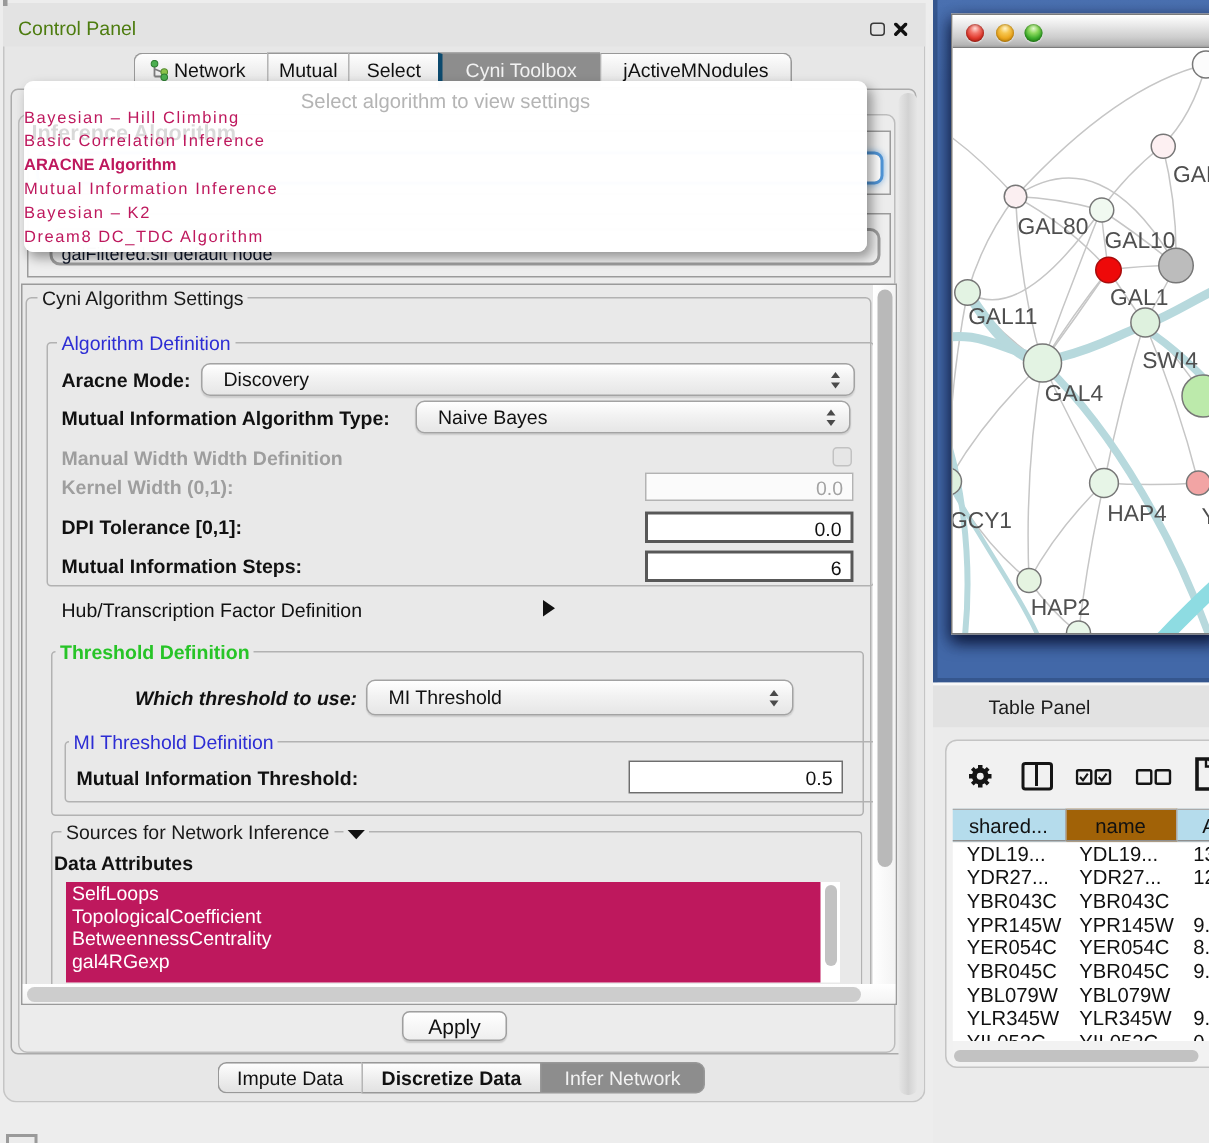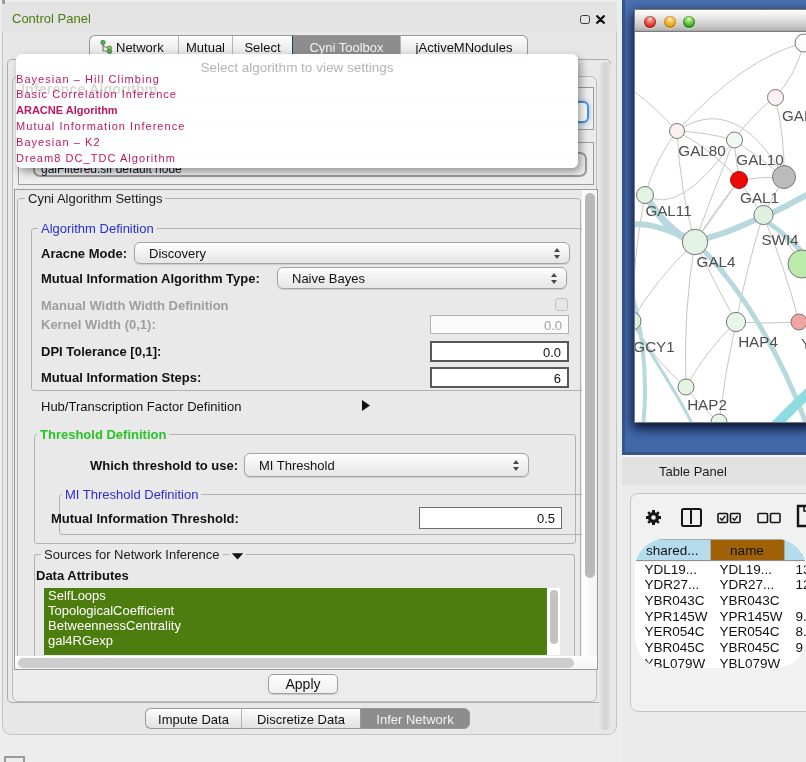--- a/index.html
+++ b/index.html
@@ -54,21 +54,21 @@
     <circle cx="9.5" cy="11.5" r="2.2" fill="#4caf50" stroke="#2e7d32" stroke-width="0.7"></circle>
   </svg>
   <span style="position:absolute; left:26px; top:50%; transform:translateY(-50%);">Network</span>
     </div>
 <div class="abs tab" style="left:178px; top:35px; width:54px; height:24px; border-left:1px solid #b5b5b5;">
       <span class="tx">Mutual</span>
     </div>
 <div class="abs tab" style="left:232px; top:35px; width:60px; height:24px; border-left:1px solid #b5b5b5;">
       <span class="tx">Select</span>
     </div>
-<div class="abs tab tabsel" style="left:292px; top:35px; width:108px; height:24px; border-left:1px solid #0c4a6e;">
+<div class="abs tab tabsel" style="left:292px; top:35px; width:108px; height:24px; border-left:3px solid #0c4a6e;">
       <span class="tx">Cyni Toolbox</span>
     </div>
 <div class="abs tab" style="left:400px; top:35px; width:128px; height:24px; border-left:1px solid #b5b5b5; border-right:1px solid #989898; border-radius:0 6px 0 0;">
       <span class="tx">jActiveMNodules</span>
     </div>
 </div>
 
 <div class="abs" style="left:18px; top:87px; width:576px; height:43px; background:#efefef; border:1px solid #9b9b9b;"></div>
 <div class="abs" style="left:24px; top:101px; width:565px; height:22px; border-radius:6px; background:#fff;
   border:2px solid #4f94d6; box-shadow:0 0 4px #7ab1e3;"></div>
@@ -108,41 +108,41 @@
 <div class="field" style="left:415px; top:177px; width:139px; height:21px; border:2px solid #585858;">6</div>
 
 <div class="abs" style="left:26px; top:209px; font-size:13px; color:#111; white-space:nowrap;">Hub/Transcription Factor Definition</div>
 <svg class="abs" style="left:345px; top:209px;" width="12" height="13" viewBox="0 0 12 13">
         <path d="M2 1 L10 6.5 L2 12 Z" fill="#111"></path>
       </svg>
 
 <div class="group" style="left:19px; top:244px; width:542px; height:110px;">
   <span class="gtitle" style="left:2px; color:#27c427;font-weight:bold;">Threshold Definition</span>
       </div>
-<div class="lbl" style="right:344px; top:268px;">Which threshold to use:</div>
+<div class="lbl" style="right:344px; top:268px;font-style:italic;">Which threshold to use:</div>
 <div class="combo" style="left:229px; top:263px; width:285px; height:24px;">
         <span class="ctext">MI Threshold</span>
         <span class="chev"></span>
       </div>
 
-<div class="group" style="left:44px; top:304px; width:567px; height:41px;">
+<div class="group" style="left:28px; top:304px; width:567px; height:41px;">
   <span class="gtitle" style="left:2px; color:#2d2dd4;">MI Threshold Definition</span>
       </div>
 <div class="lbl" style="left:36px; top:321px;">Mutual Information Threshold:</div>
 <div class="field" style="left:404px; top:317px; width:143px; height:22px; border:1px solid #6e6e6e; line-height:21px;">0.5</div>
 
 <div class="group" style="left:19px; top:364px; width:541px; height:120px; border-radius:3px 3px 0 0; border-bottom:none;">
   <span class="gtitle" style="left:6px; color:#1a1a1a; font-weight:normal;">Sources for Network Inference</span>
   <svg class="abs" style="left:194px; top:-4px; background:#e9e9e9; padding:0 2px;" width="17" height="10" viewBox="0 0 17 10">
           <path d="M1 1.5 L16 1.5 L8.5 9.5 Z" fill="#111"></path>
         </svg>
 </div>
 <div class="lbl" style="left:21px; top:378px;">Data Attributes</div>
 <div class="abs" style="left:29px; top:398px; width:516px; height:67px; background:#fff; overflow:hidden;">
-  <div style="position:absolute; left:0; top:0; width:503px; height:80px; background:#4d7c0f; color:#fff; font-size:13px; line-height:14.9px; padding-left:4px; padding-top:1px; white-space:nowrap;">
+  <div style="position:absolute; left:0; top:0; width:503px; height:80px; background:#be185d; color:#fff; font-size:13px; line-height:14.9px; padding-left:4px; padding-top:1px; white-space:nowrap;">
   SelfLoops<br>TopologicalCoefficient<br>BetweennessCentrality<br>gal4RGexp</div>
   <div style="position:absolute; left:506px; top:2px; width:8px; height:54px; background:#c2c2c2; border-radius:4px;"></div>
 </div>
 </div>
 
 <div class="abs" style="left:567px; top:0px; width:16px; height:466px; background:linear-gradient(90deg,#ffffff,#f2f2f2);"></div>
 <div class="abs" style="left:569.5px; top:3px; width:10.5px; height:385px; background:#b9b9b9; border-radius:5.5px;"></div>
 
 <div class="abs" style="left:0px; top:466px; width:583px; height:14px; background:linear-gradient(#ffffff,#f2f2f2);"></div>
 <div class="abs" style="left:3px; top:468px; width:556px; height:10px; background:#cdcdcd; border-radius:5px;"></div>
@@ -152,21 +152,21 @@
   background:linear-gradient(90deg,#e6e6e6,#d2d2d2 50%,#e8e8e8); border-radius:6px;"></div>
 
 <div class="abs" style="left:268px; top:674px; width:70px; height:20px; border:1px solid #9f9f9f; border-radius:5px;
   background:linear-gradient(#ffffff,#efefef); box-shadow:0 1px 1px rgba(0,0,0,0.15);
   font-size:14px; color:#111; text-align:center; line-height:18px;">Apply</div>
 
 <div id="bottabs">
 <div class="abs tab" style="left:145px; top:708px; width:96px; height:21px; border-left:1px solid #989898; border-radius:6px 0 0 6px;">
       <span class="tx">Impute Data</span>
     </div>
-<div class="abs tab" style="left:241px; top:708px; width:119px; height:21px; border-left:1px solid #b5b5b5;">
+<div class="abs tab" style="left:241px; top:708px; width:119px; height:21px; border-left:1px solid #b5b5b5;font-weight:bold;">
       <span class="tx">Discretize Data</span>
     </div>
 <div class="abs tab tabsel" style="left:360px; top:708px; width:110px; height:21px; border-left:1px solid #989898; border-right:1px solid #989898; border-radius:0 6px 6px 0;">
       <span class="tx">Infer Network</span>
     </div>
 </div>
 
 <div class="abs" style="left:622px; top:0px; width:184px; height:455px; background:#4268a8;
   border-left:3px solid #35568e; border-bottom:3px solid #35568e; overflow:hidden;">
   <div style="position:absolute; left:0; top:0; width:100%; height:100%;
@@ -293,21 +293,21 @@
   <g fill="none" stroke="#151515" stroke-width="1.6">
     <rect x="1" y="1.5" width="9.5" height="9" rx="1"></rect>
     <rect x="13.5" y="1.5" width="9.5" height="9" rx="1"></rect>
   </g>
 </svg>
 <svg class="abs" style="left:796px; top:504px;" width="10" height="25" viewBox="0 0 10 25">
   <path d="M2 2 H10 L14 6 V22 H2 Z" fill="none" stroke="#151515" stroke-width="2.4"></path>
   <path d="M8 2 V7 H14" fill="none" stroke="#151515" stroke-width="1.6"></path>
 </svg>
 
-<div class="abs" style="left:635px; top:539px; width:171px; height:129px; overflow:hidden; font-size:13.5px; color:#111;border-radius:30px;">
+<div class="abs" style="left:635px; top:539px; width:171px; height:171px; overflow:hidden; font-size:13.5px; color:#111;">
   <div style="position:absolute; left:0; top:0; width:75.5px; height:22px; background:#b5dcec; border-top:1px solid #a9a9a9; border-bottom:1px solid #8f8f8f; border-right:1px solid #a9a9a9; text-align:center; line-height:21px;">shared...</div>
   <div style="position:absolute; left:75.5px; top:0; width:74px; height:22px; background:#a16207; border-top:1px solid #a9a9a9; border-bottom:1px solid #8f8f8f; border-right:1px solid #a9a9a9; text-align:center; line-height:21px;">name</div>
   <div style="position:absolute; left:149.5px; top:0; width:60px; height:22px; background:#b5dcec; border-top:1px solid #a9a9a9; border-bottom:1px solid #8f8f8f; line-height:21px; padding-left:17px;">A</div>
   <div style="position:absolute; left:0; top:22.5px; width:200px; height:132.5px; background:#fff; line-height:15.7px; white-space:nowrap; padding-top:2px;">
     <div style="position:absolute; left:9.5px; top:0px;">YDL19...<br>YDR27...<br>YBR043C<br>YPR145W<br>YER054C<br>YBR045C<br>YBL079W<br>YLR345W<br>YIL052C</div>
     <div style="position:absolute; left:84.5px; top:0px;">YDL19...<br>YDR27...<br>YBR043C<br>YPR145W<br>YER054C<br>YBR045C<br>YBL079W<br>YLR345W<br>YIL052C</div>
     <div style="position:absolute; left:160.5px; top:0px;">13.<br>12.<br>&nbsp;<br>9.5<br>8.9<br>9.1<br>&nbsp;<br>9.6<br>0.1</div>
   </div>
   <div style="position:absolute; left:0; top:155px; width:200px; height:16px; background:#f2f2f2;"></div>
   <div style="position:absolute; left:1px; top:161px; width:163px; height:8px; background:#c2c2c2; border-radius:4px;"></div>

